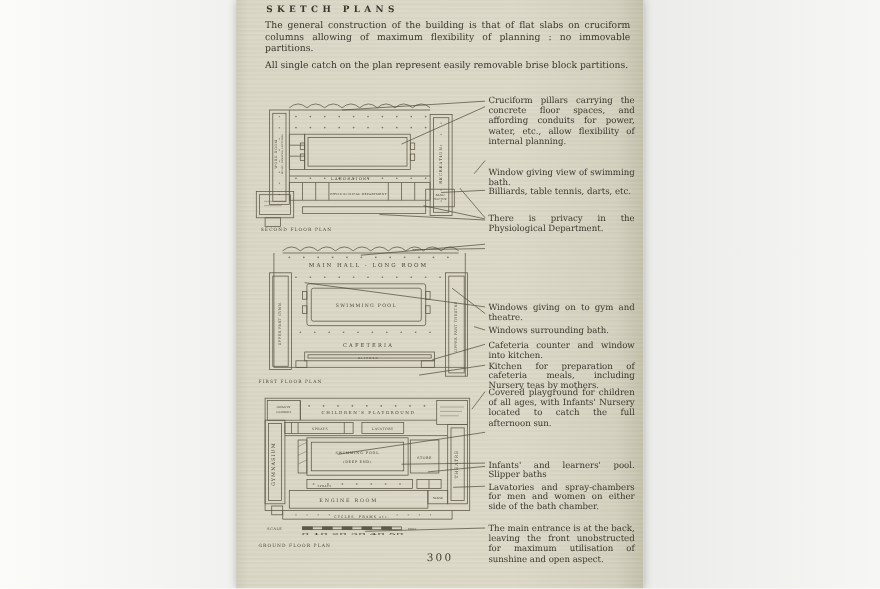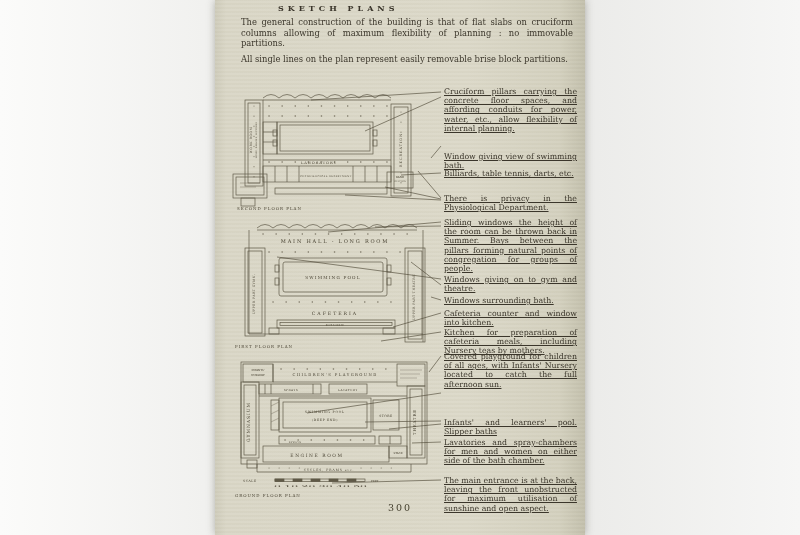--- a/index.html
+++ b/index.html
@@ -9,25 +9,25 @@
     font-family:"DejaVu Serif",serif;
   }
   .page{
     position:absolute;left:215px;top:0;width:370px;height:535px;
     background:
       repeating-linear-gradient(0deg,rgba(255,255,255,.03) 0 2px,rgba(80,70,40,.022) 2px 4px),
       linear-gradient(90deg,#cfccbb 0%,#dad7c7 3%,#dcd9c9 68%,#d4d1bf 93%,#c3c0ad 100%);
     box-shadow:0 0 8px rgba(60,60,50,.38);
     color:#3c372c;
   }
-  .title{position:absolute;left:27px;top:3px;font-size:8px;font-weight:bold;letter-spacing:4px;color:#39342a;margin-left:36px;}
+  .title{position:absolute;left:27px;top:3px;font-size:8px;font-weight:bold;letter-spacing:4px;color:#39342a;}
   .intro{position:absolute;left:26px;top:17px;width:332px;font-size:8.4px;line-height:10.6px;text-align:justify;color:#3c372c;}
   .intro p{margin:0 0 5.5px 0;}
   .notes{position:absolute;left:229px;top:0;width:133px;height:535px;}
-  .note{position:absolute;left:0;width:133px;font-size:7.8px;line-height:9.2px;text-align:justify;color:#3b362b;text-decoration:underline;}
+  .note{position:absolute;left:0;width:133px;font-size:7.8px;line-height:9.2px;text-align:justify;color:#3b362b;}
   .folio{position:absolute;left:0;top:502px;width:370px;text-align:center;font-size:9.5px;letter-spacing:2px;color:#45402f;}
   svg.plan{position:absolute;overflow:visible;}
   #plan1{left:16px;top:88px;width:212px;height:125px;}
   #plan2{left:18px;top:218px;width:207px;height:133px;}
   #plan3{left:14px;top:356px;width:216px;height:145px;}
   svg.leaders{position:absolute;left:0;top:0;width:370px;height:535px;pointer-events:none;z-index:3;}
   g.ln{stroke:#554f3d;fill:none;stroke-width:.7;opacity:.92;}
   .sq{stroke-width:.5;opacity:.75;}
   .dots{stroke:#554f3d;stroke-width:1.5;stroke-dasharray:.1 13;stroke-linecap:round;opacity:.7;fill:none;}
   .dotsv{stroke:#554f3d;stroke-width:1.2;stroke-dasharray:.1 10;stroke-linecap:round;opacity:.6;fill:none;}
@@ -36,21 +36,21 @@
 </style>
 </head>
 <body>
 
 <div class="page">
 
   <div class="title">SKETCH PLANS</div>
 
   <div class="intro">
     <p>The general construction of the building is that of flat slabs on cruciform columns allowing of maximum flexibility of planning :  no immovable partitions.</p>
-    <p>All single lines on the plan represent easily removable brise block partitions.</p>
+    <p>All single catch on the plan represent easily removable brise block partitions.</p>
   </div>
 
   <svg id="plan1" class="plan" viewBox="0 0 212 125">
     <g class="ln">
       <path d="M32 10 q8 -7 16 0 q8 -7 16 0 q8 -7 16 0 q8 -7 16 0 q8 -7 16 0 q8 -7 16 0 q8 -7 16 0 q8 -7 16 0"></path>
       <path d="M32 12 H160"></path>
       <rect x="14" y="12" width="18" height="86"></rect>
         <rect x="17" y="15" width="12" height="80"></rect>
       <rect x="160" y="16" width="20" height="92"></rect>
         <rect x="163" y="19" width="14" height="86"></rect>
@@ -200,21 +200,20 @@
       <line x1="197" y1="443" x2="226" y2="442"></line>
       <line x1="117" y1="483" x2="226" y2="480"></line>
     </g>
   </svg>
 
   <div class="notes">
     <div class="note" style="top:87px">Cruciform pillars carrying the concrete floor spaces, and affording conduits for power, water, etc., allow flexibility of internal planning.</div>
     <div class="note" style="top:152px">Window giving view of swimming bath.</div>
     <div class="note" style="top:169px">Billiards, table tennis, darts, etc.</div>
     <div class="note" style="top:194px">There is privacy in the Physiological Department.</div>
-    <div class="note" style="top:218px">Sliding windows the height of the room can be thrown back in Summer.  Bays between the pillars forming natural points of congregation for groups of people.</div>
     <div class="note" style="top:275px">Windows giving on to gym and theatre.</div>
     <div class="note" style="top:296px">Windows surrounding bath.</div>
     <div class="note" style="top:328px">Kitchen for preparation of cafeteria meals, including Nursery teas by mothers.</div>
     <div class="note" style="top:309px">Cafeteria counter and window into kitchen.</div>
     <div class="note" style="top:352px">Covered playground for children of all ages, with Infants' Nursery located to catch the full afternoon sun.</div>
     <div class="note" style="top:418px">Infants' and learners' pool. Slipper baths</div>
     <div class="note" style="top:438px">Lavatories and spray-chambers for men and women on either side of the bath chamber.</div>
     <div class="note" style="top:476px">The main entrance is at the back, leaving the front unobstructed for maximum utilisation of sunshine and open aspect.</div>
   </div>
 

